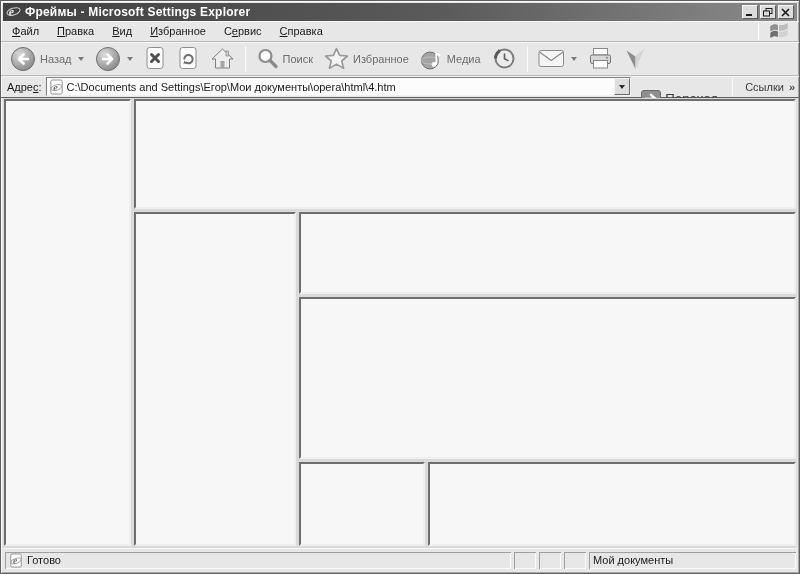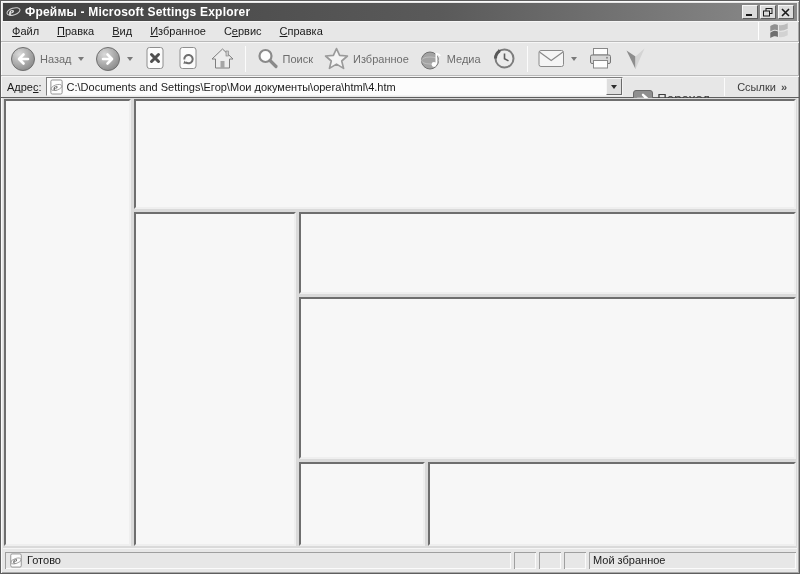--- a/index.html
+++ b/index.html
@@ -45,21 +45,21 @@
     height:34px; flex:0 0 34px; display:flex; align-items:center; padding:0 4px; gap:1px;
     border-bottom:1px solid #b9b9b9; box-shadow: inset 0 1px 0 #f6f6f6;
   }
   .tbtn{ display:flex; align-items:center; gap:4px; padding:2px 4px; color:#6d6d6d; white-space:nowrap; background:transparent; border:1px solid transparent; }
   .tbtn .lbl{ font-size:11px; }
   .arrow-down{ width:0; height:0; border-left:3px solid transparent; border-right:3px solid transparent; border-top:4px solid #7a7a7a; margin-left:2px; }
   .sep-v{ width:1px; height:26px; background:#adadad; border-right:1px solid #fbfbfb; margin:0 4px; flex:0 0 auto; }
 
   
   .addressbar{
-    height:22px; flex:0 0 22px; display:flex; align-items:center; padding:0 8px 0 6px; gap:4px;
+    height:22px; flex:0 0 22px; display:flex; align-items:center; padding:0 0 0 6px; gap:4px;
     border-bottom:1px solid #5f5f5f; box-shadow: inset 0 1px 0 #f6f6f6;
   }
   .addr-label{ white-space:nowrap; }
   .combo{
     flex:1; height:19px; background:#fcfcfc; display:flex; align-items:center;
     border:1px solid; border-color:#7d7d7d #f3f3f3 #f3f3f3 #7d7d7d;
     padding-left:2px; overflow:hidden;
   }
   .combo .addr-text{ flex:1; white-space:nowrap; overflow:hidden; padding:0 3px; }
   .combo-drop{
@@ -296,17 +296,17 @@
           <text x="4.5" y="12.5" font-size="11" font-style="italic" font-weight="bold" fill="#6f6f6f" font-family="Liberation Serif, serif">e</text>
           <ellipse cx="8" cy="9" rx="6" ry="2.8" fill="none" stroke="#9a9a9a" stroke-width="0.9" transform="rotate(-18 8 9)"></ellipse>
         </svg>
       </span>
       <span>Готово</span>
     </div>
     <div class="pane pane-small"></div>
     <div class="pane pane-small"></div>
     <div class="pane pane-small"></div>
     <div class="pane pane-zone">
-      <span>Мой збранное</span>
+      <span>Мой документы</span>
     </div>
   </div>
 
 </div>
 
 </body></html>

